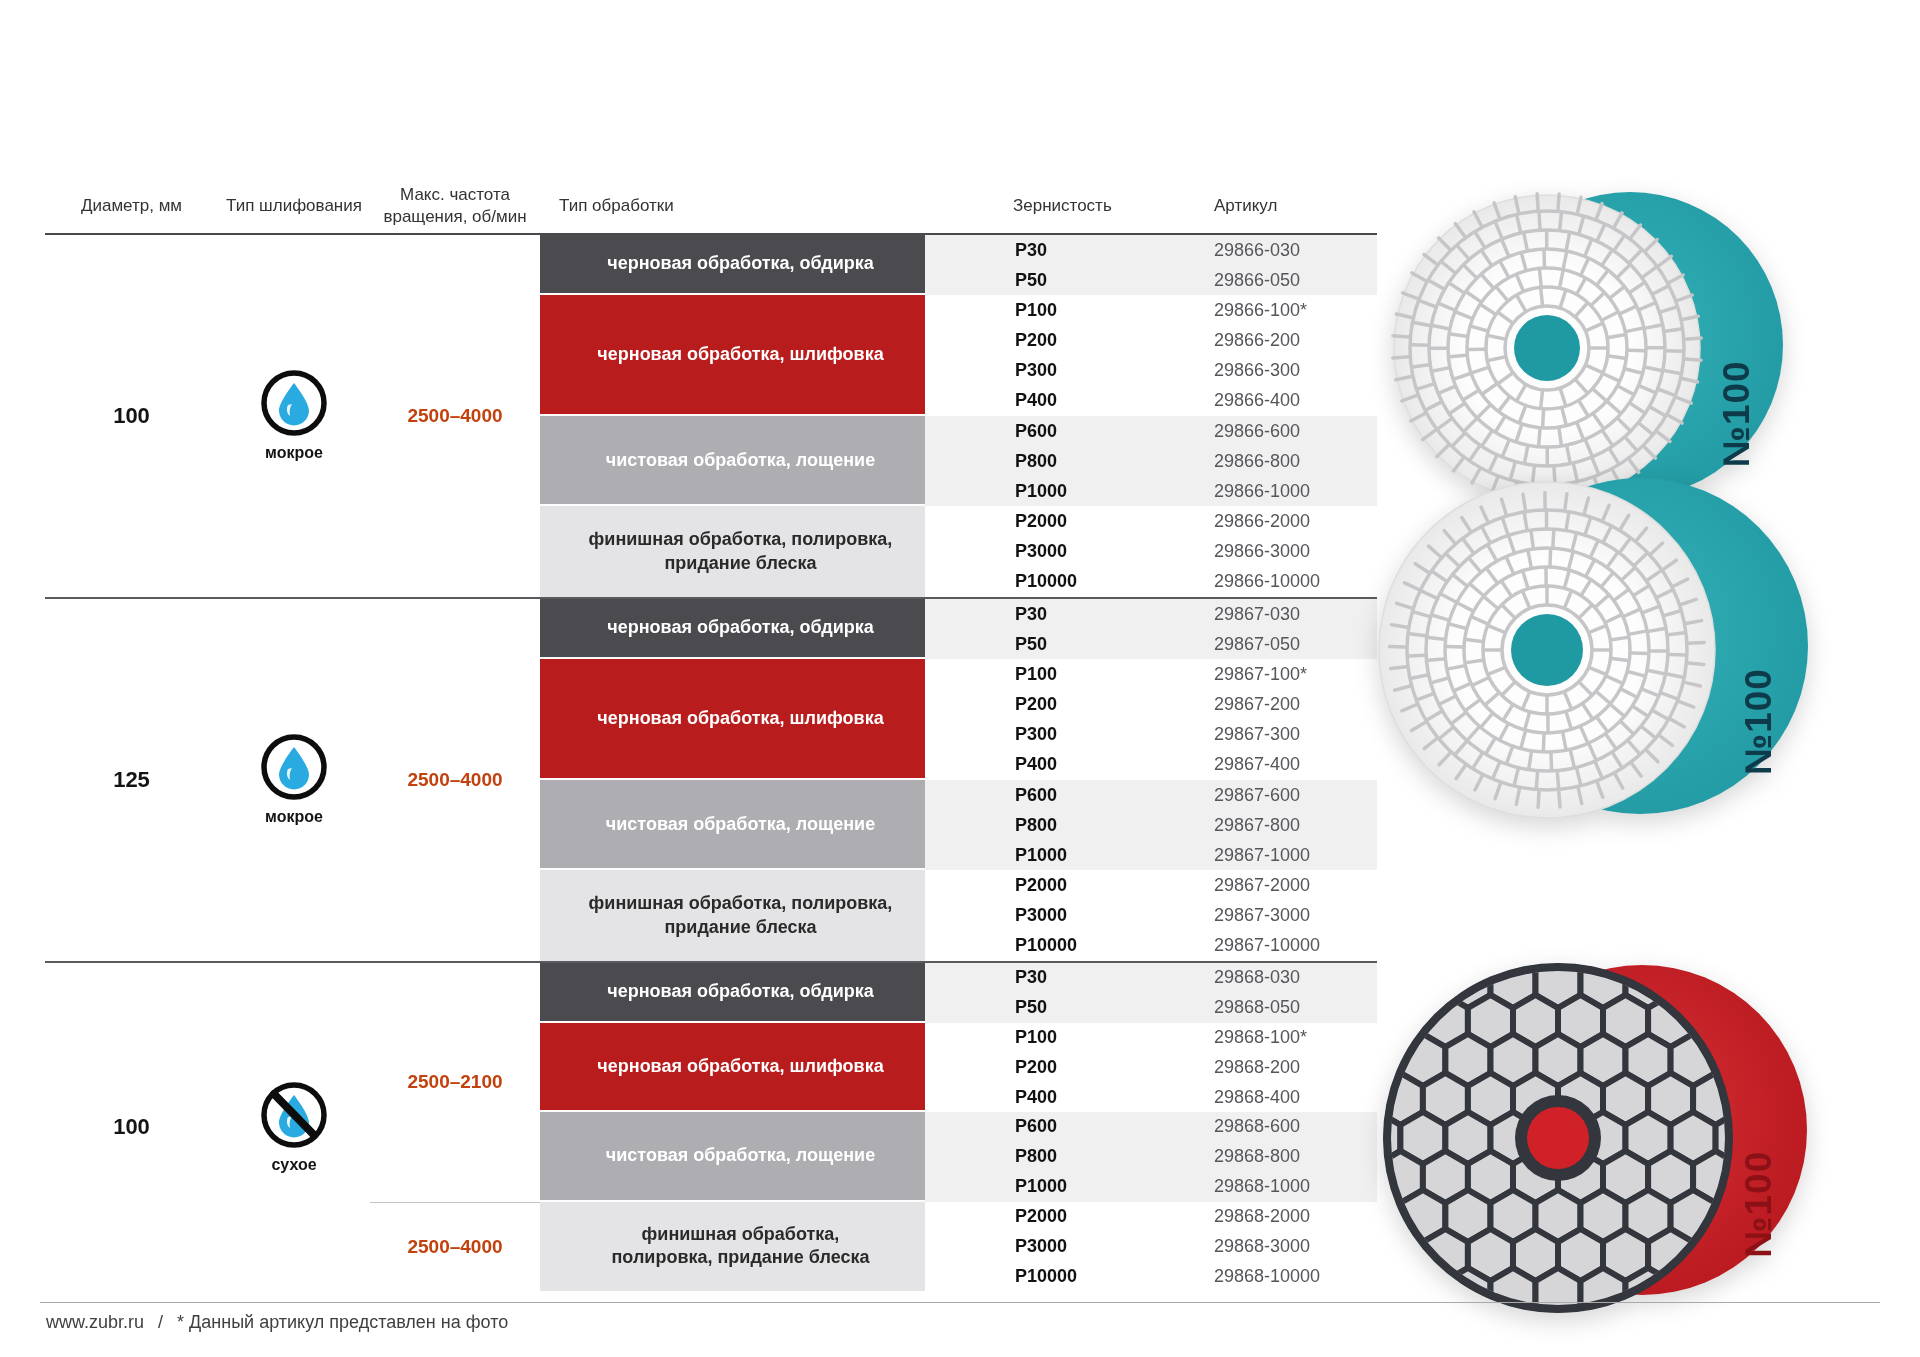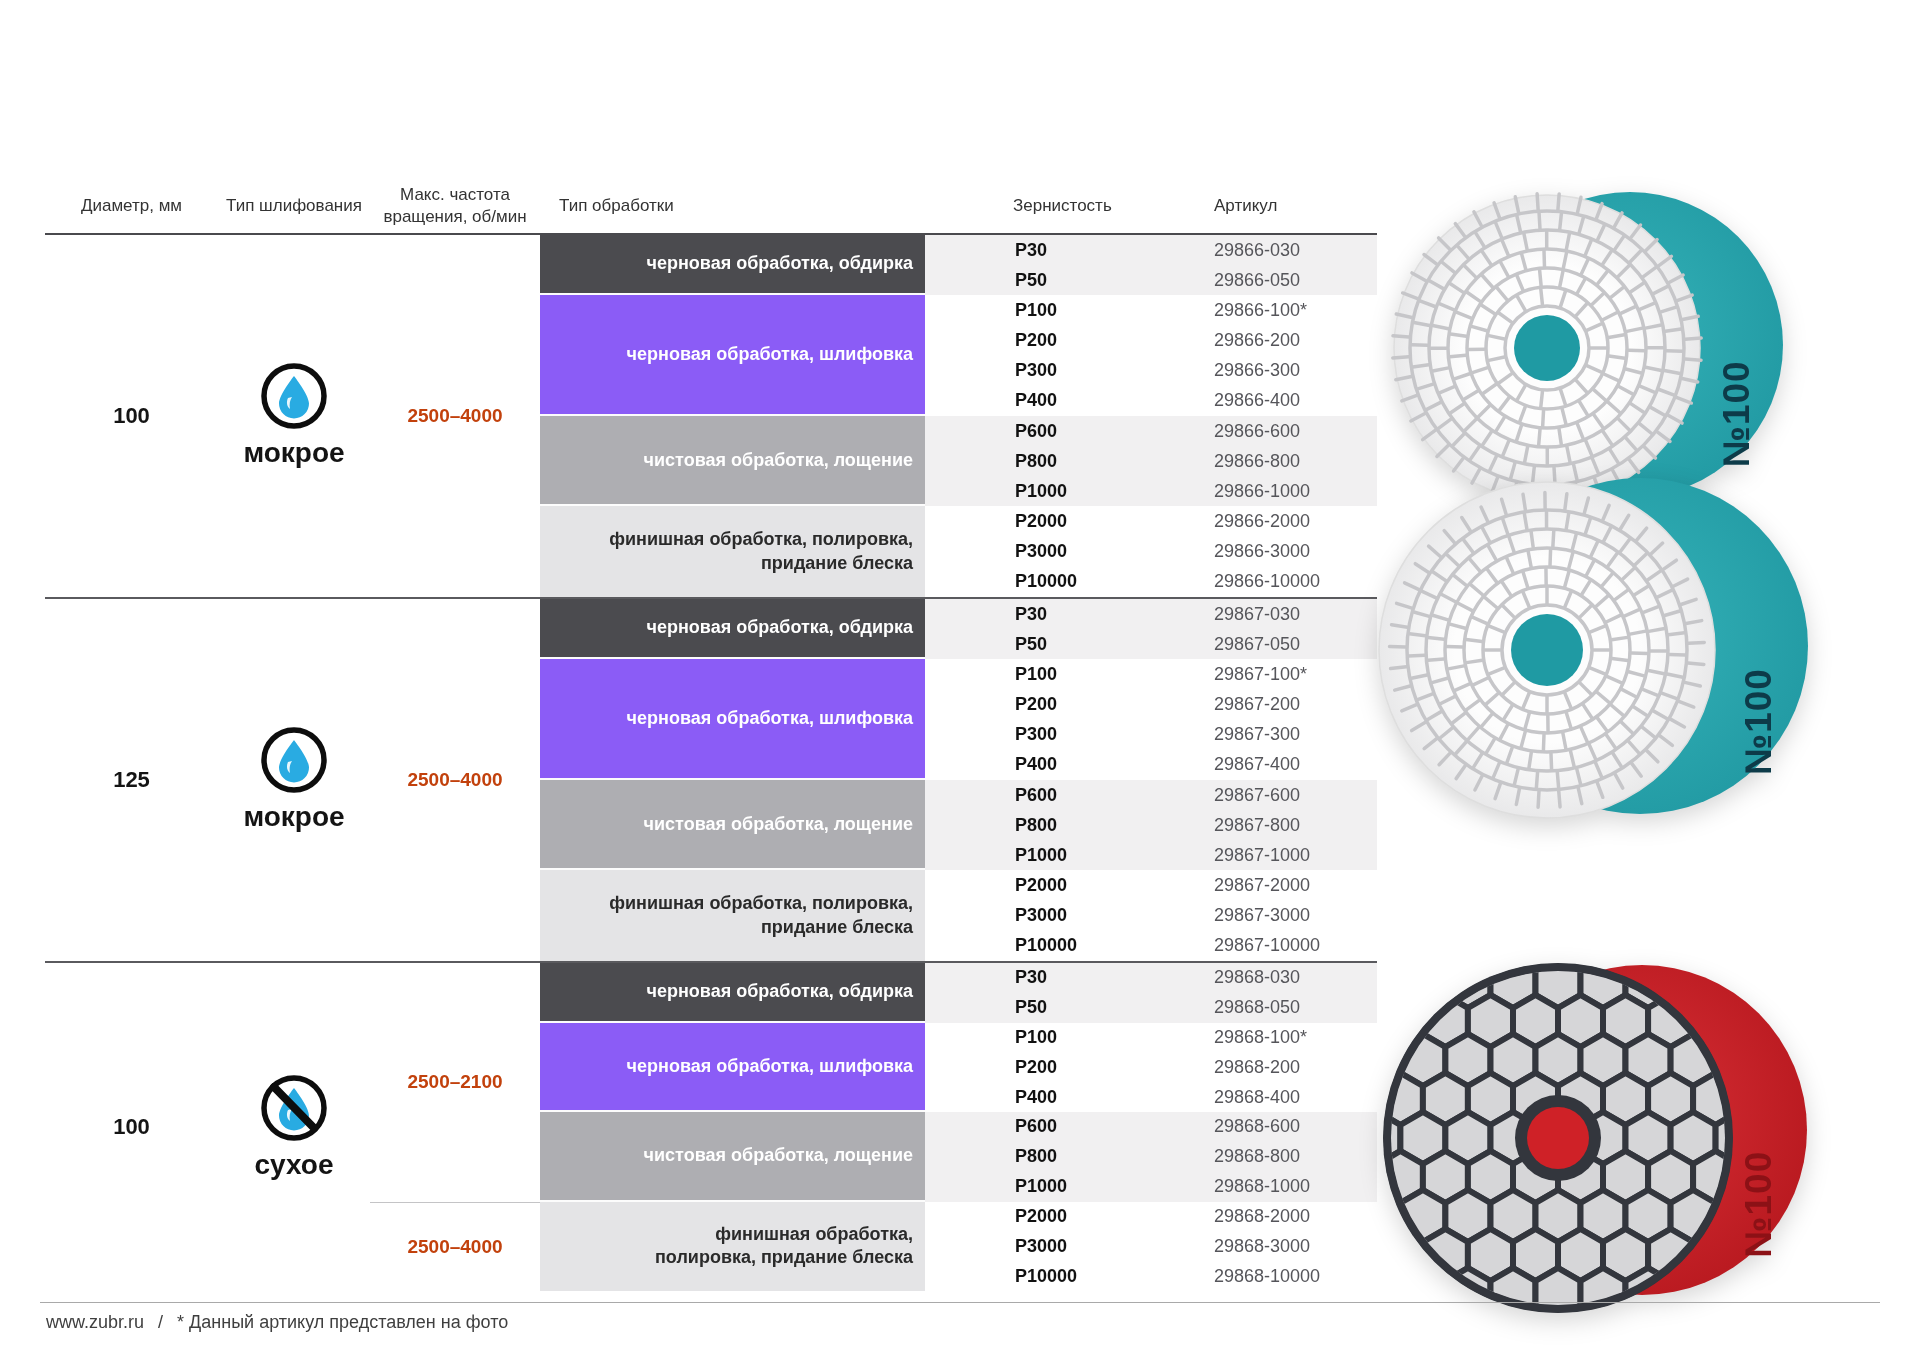--- a/index.html
+++ b/index.html
@@ -26,28 +26,28 @@
   .th.left { text-align:left; padding-left:19px; }
   .th.grit { text-align:left; padding-left:88px; }
   .th.sku { text-align:left; padding-left:84px; }
 
   .tbody { position:absolute; left:45px; top:233px; width:1332px; }
   .block { display:grid; grid-template-columns:173px 152px 170px 385px 205px 247px; border-top:2px solid #5a5a5e; }
   .block:first-child { border-top:2px solid #4a4a4e; }
   .cell { display:flex; align-items:center; }
   .diam-cell { justify-content:center; font-size:22px; font-weight:bold; color:#141414; }
   .type-cell { flex-direction:column; justify-content:center; gap:7px; }
-  .type-label { font-size:28px; font-weight:bold; color:#141414; }
+  .type-label { font-size:16px; font-weight:bold; color:#141414; }
   .freq-cell { justify-content:center; font-size:19px; color:#c2410c;font-weight:bold; }
   .freq-divider { border-top:1px solid #c4c4c6; }
-  .proc-cell { flex-direction:column; align-items:flex-end; justify-content:center; padding-left:28px; padding-right:12px;
+  .proc-cell { flex-direction:column; align-items:center; justify-content:center; padding-left:28px; padding-right:12px;
     font-size:18px; font-weight:bold; line-height:1.3; }
   .proc-gap { border-bottom:2px solid #fcfcfc; }
   .proc-dark { background:#4b4b4f; color:#fff; }
-  .proc-medium { background:#8b5cf6; color:#fff; }
+  .proc-medium { background:#b91c1c; color:#fff; }
   .proc-light { background:#aeaeb2; color:#fff; }
   .proc-lightest { background:#e4e4e6; color:#2a2a2a; }
   .grain-cell { padding-left:90px; font-size:18px; font-weight:bold; color:#111; }
   .art-cell { padding-left:84px; font-size:18px; color:#55555a; }
   .row-shaded { background:#f1f0f1; }
 
   
   .fig { position:absolute; filter:drop-shadow(0 8px 12px rgba(0,0,0,0.16)); }
 
   

